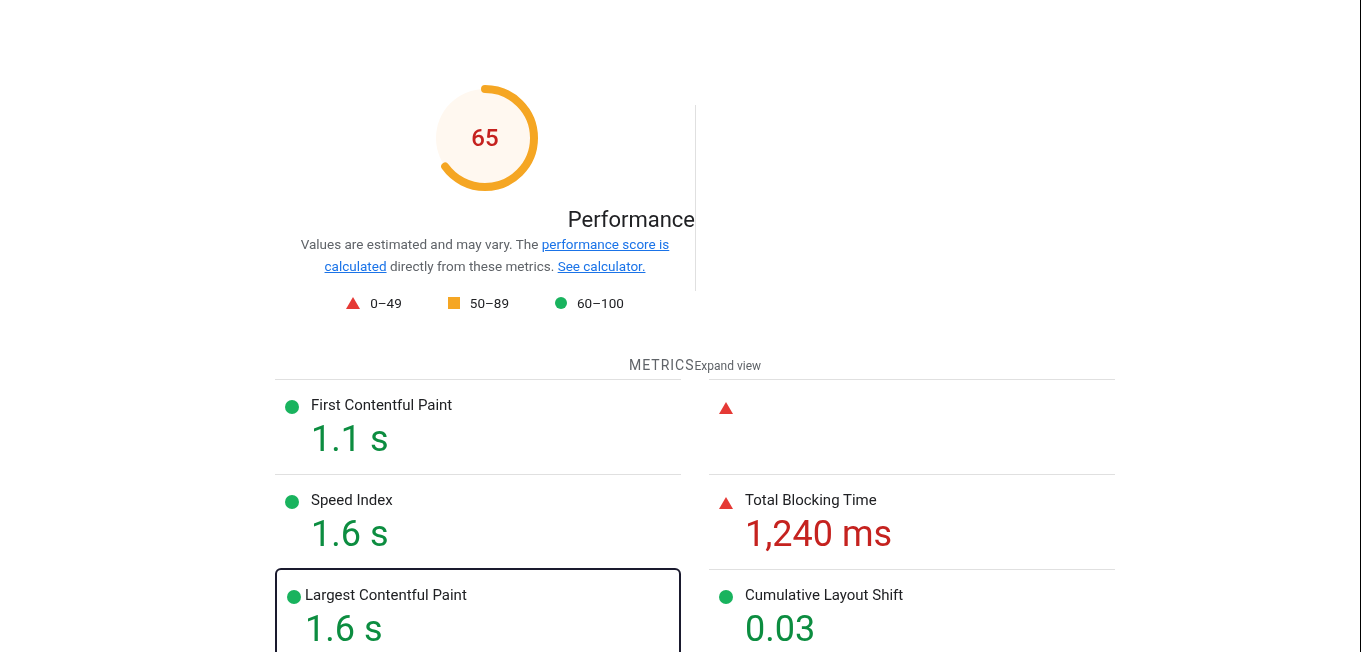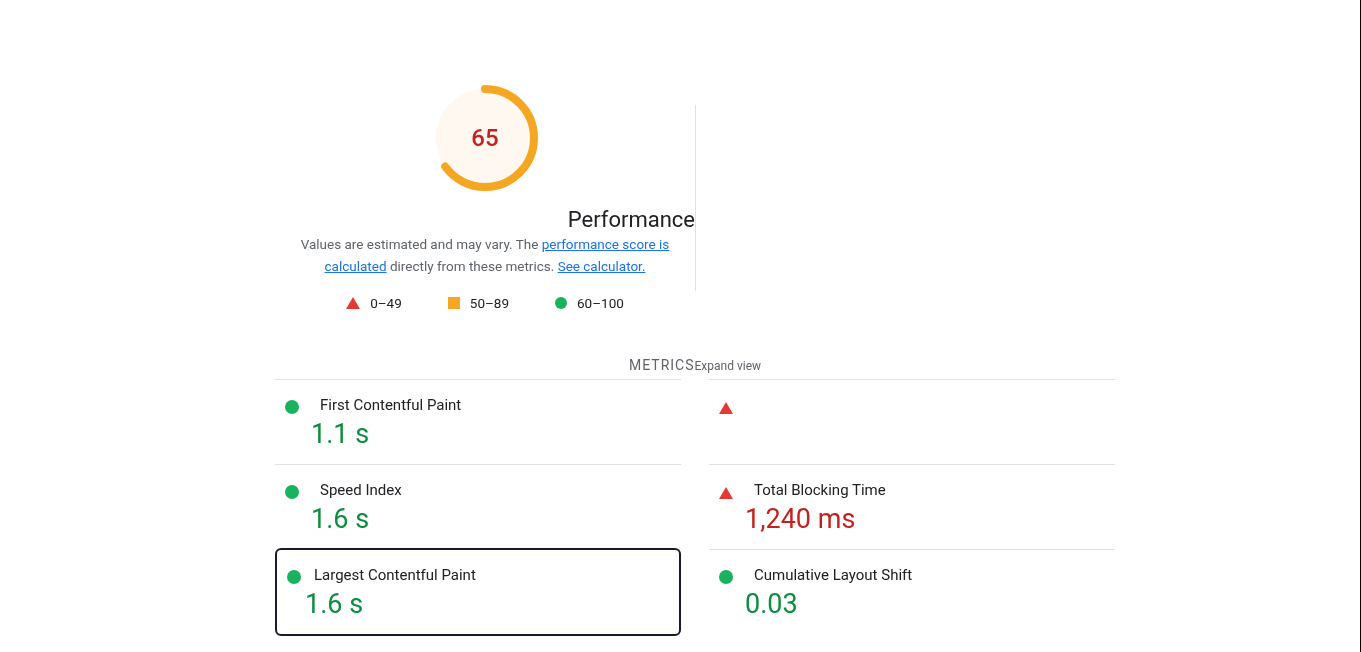--- a/index.html
+++ b/index.html
@@ -79,22 +79,22 @@
   }
   .metric.selected{
     border:2px solid var(--selected);
     border-radius:6px;
     margin-top:-1px;
     padding-left:28px;
   }
   .metric .status{
     position:absolute;left:10px;top:20px;width:14px;height:14px;
   }
-  .metric .name{font-size:15px;color:var(--text);margin-left:9px;}
-  .metric .value{font-size:27px;margin-top:4px;font-weight:400;}
+  .metric .name{font-size:15px;color:var(--text);}
+  .metric .value{font-size:36px;margin-top:4px;font-weight:400;}
   .metric.green .value{color:var(--green);}
   .metric.red  .value{color:#c5221f;}
   
   .circle-green{width:12px;height:12px;border-radius:50%;background:var(--green-dot);display:inline-block;}
   .square-orange{width:12px;height:12px;background:#f5a623;display:inline-block;}
   .triangle-red{
     width:0;height:0;display:inline-block;
     border-left:7px solid transparent;border-right:7px solid transparent;
     border-bottom:12px solid #e53935;
   }

